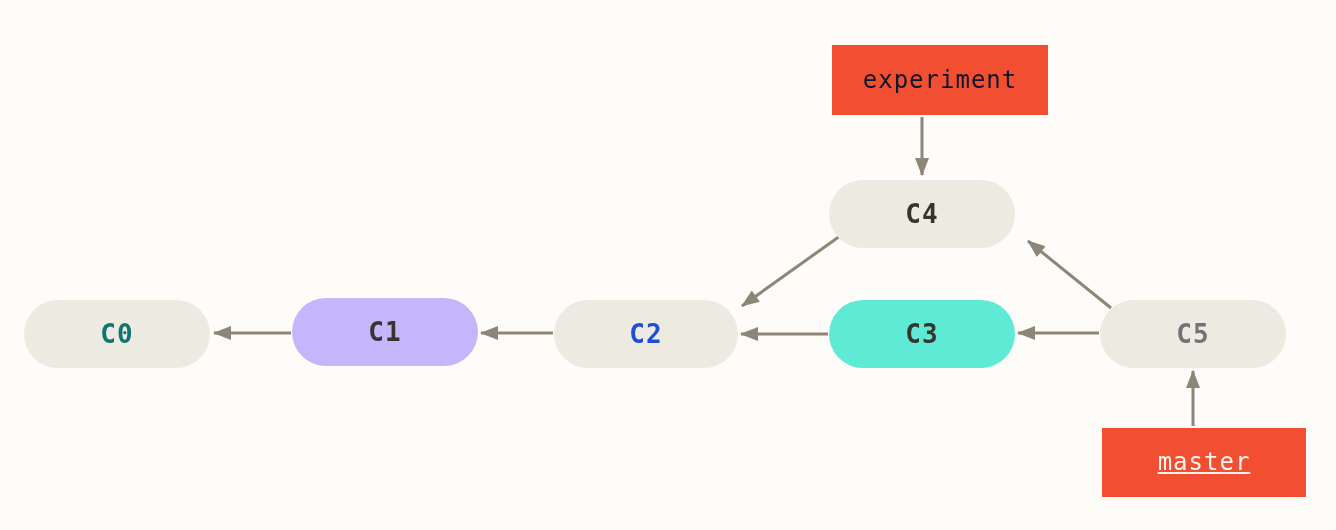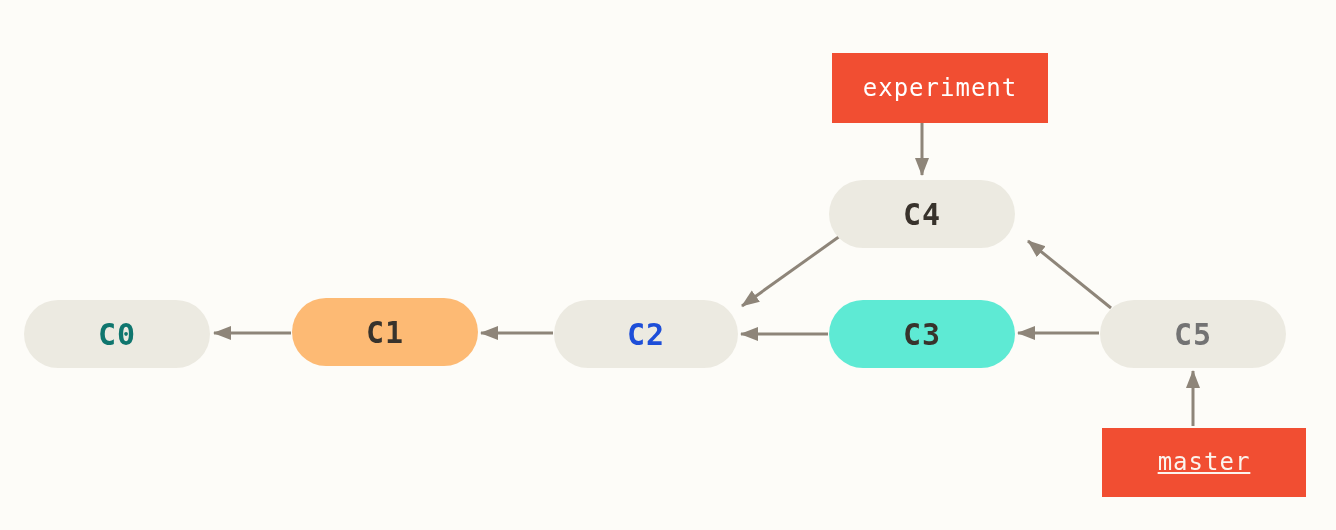--- a/index.html
+++ b/index.html
@@ -19,21 +19,21 @@
     position: absolute;
     left: 0;
     top: 0;
   }
   .commit-node {
     position: absolute;
     border-radius: 34px;
     display: flex;
     align-items: center;
     justify-content: center;
-    font-size: 30px;
+    font-size: 26px;
     font-weight: 600;
     letter-spacing: 1px;
   }
   .branch-label {
     position: absolute;
     display: flex;
     align-items: center;
     justify-content: center;
     font-size: 24px;
     font-weight: 500;
@@ -58,35 +58,35 @@
         <line x1="840" y1="236" x2="742" y2="306" stroke="#8e8579" stroke-width="3" marker-end="url(#arrowhead)"></line>
         <line x1="1111" y1="308" x2="1028" y2="241" stroke="#8e8579" stroke-width="3" marker-end="url(#arrowhead)"></line>
         <line x1="922" y1="117" x2="922" y2="175" stroke="#8e8579" stroke-width="3" marker-end="url(#arrowhead)"></line>
         <line x1="1193" y1="426" x2="1193" y2="371" stroke="#8e8579" stroke-width="3" marker-end="url(#arrowhead)"></line>
       </g>
   </svg>
   <div id="nodes-layer">
       <div class="commit-node" style="left: 24px; top: 300px; width: 186px; height: 68px; background: rgb(236, 234, 225); color: #0f766e;">
         <span>C0</span>
       </div>
-      <div class="commit-node" style="left: 292px; top: 298px; width: 186px; height: 68px; background: #fdba74; color: rgb(56, 51, 44);">
+      <div class="commit-node" style="left: 292px; top: 298px; width: 186px; height: 68px; background: #c4b5fd; color: rgb(56, 51, 44);">
         <span>C1</span>
       </div>
       <div class="commit-node" style="left: 554px; top: 300px; width: 184px; height: 68px; background: rgb(236, 234, 225); color: #1d4ed8;">
         <span>C2</span>
       </div>
       <div class="commit-node" style="left: 829px; top: 300px; width: 186px; height: 68px; background: #5eead4; color: rgb(56, 51, 44);">
         <span>C3</span>
       </div>
       <div class="commit-node" style="left: 829px; top: 180px; width: 186px; height: 68px; background: rgb(236, 234, 225); color: rgb(56, 51, 44);">
         <span>C4</span>
       </div>
       <div class="commit-node" style="left: 1100px; top: 300px; width: 186px; height: 68px; background: rgb(236, 234, 225); color: #737373;">
         <span>C5</span>
       </div>
-      <div class="branch-label" style="left: 832px; top: 45px; width: 216px; height: 70px; background: rgb(241, 78, 50); color: #ffffff; margin-top: 8px;">
+      <div class="branch-label" style="left: 832px; top: 45px; width: 216px; height: 70px; background: rgb(241, 78, 50); color: #0f172a;">
         <span>experiment</span>
       </div>
       <div class="branch-label" style="left: 1102px; top: 427.5px; width: 204px; height: 69px; background: rgb(241, 78, 50); color: rgb(251, 244, 238); text-decoration: underline;">
         <span>master</span>
       </div>
     </div>
 </div>
 
 </body></html>

